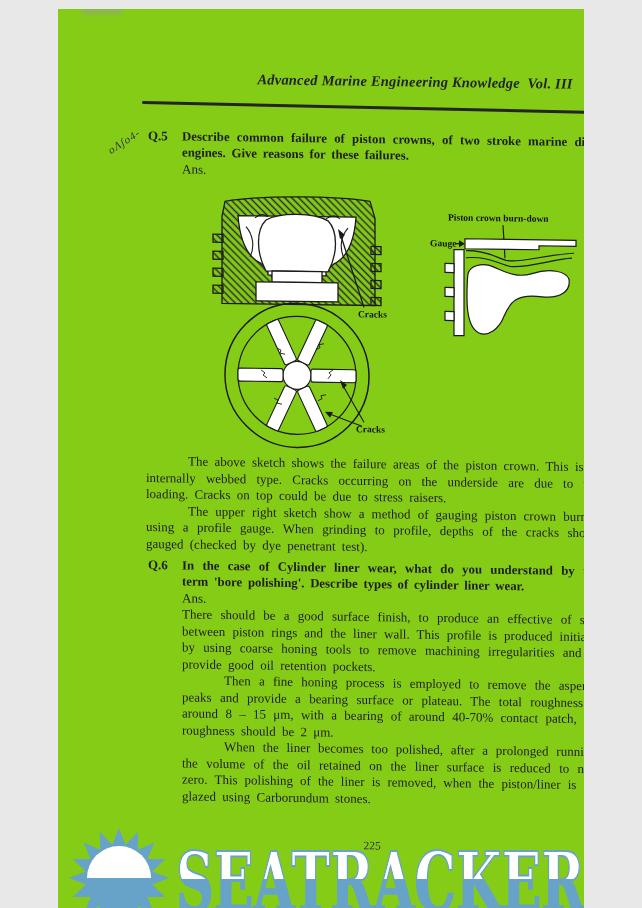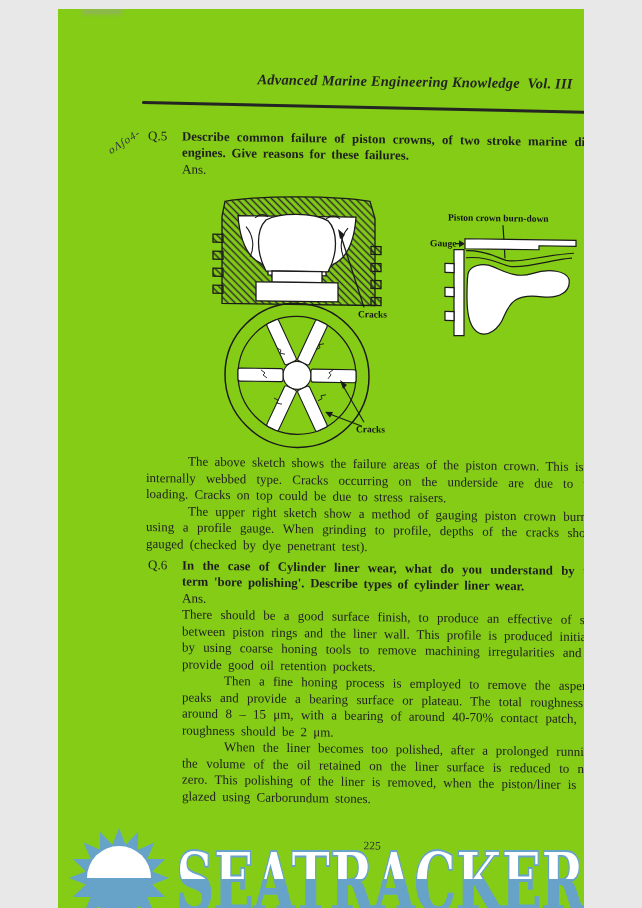--- a/index.html
+++ b/index.html
@@ -14,21 +14,21 @@
     background:repeating-linear-gradient(to bottom,#070707 0px,#070707 25px,rgba(0,0,0,0) 25px,rgba(0,0,0,0) 43.4px);}
   
   .warp{transform:skewY(0.8deg);transform-origin:0 0;}
   .warp-more{transform:skewY(1.25deg);transform-origin:0 0;}
   .page-title{position:absolute;left:36px;top:60px;width:642px;text-align:center;
     font-size:14.5px;font-weight:bold;font-style:italic;letter-spacing:.2px;color:#232323;}
   .rule{position:absolute;left:84px;top:92px;width:478px;height:2.6px;background:#242424;border-radius:2px;}
   .handwritten{position:absolute;left:48px;top:126px;font-size:11px;font-style:italic;color:#34343f;
     transform:rotate(-33deg);letter-spacing:1px;}
   .qblock{position:absolute;display:flex;align-items:flex-start;}
-  .qlabel{width:34px;flex:0 0 34px;font-weight:normal;font-size:13px;}
+  .qlabel{width:34px;flex:0 0 34px;font-weight:bold;font-size:13px;}
   .qbody{flex:1;}
   .question{font-weight:bold;font-size:12.8px;line-height:16.4px;text-align:justify;word-spacing:2.5px;margin:0;}
   .ans{font-size:13px;line-height:16.4px;margin:0;}
   .para{font-size:13px;line-height:16.5px;text-align:justify;word-spacing:3px;margin:0;color:#222;}
   .indent{text-indent:42px;}
   .answers1{position:absolute;left:88px;top:444px;width:477px;}
   .q5pos{left:90px;top:119px;width:457px;}
   .q6pos{left:90px;top:548px;width:452px;}
   .figure{position:absolute;left:140px;top:175px;width:420px;height:276px;}
   .fig-label{font-family:"Liberation Serif",serif;font-weight:bold;font-size:9.5px;fill:#141414;}

